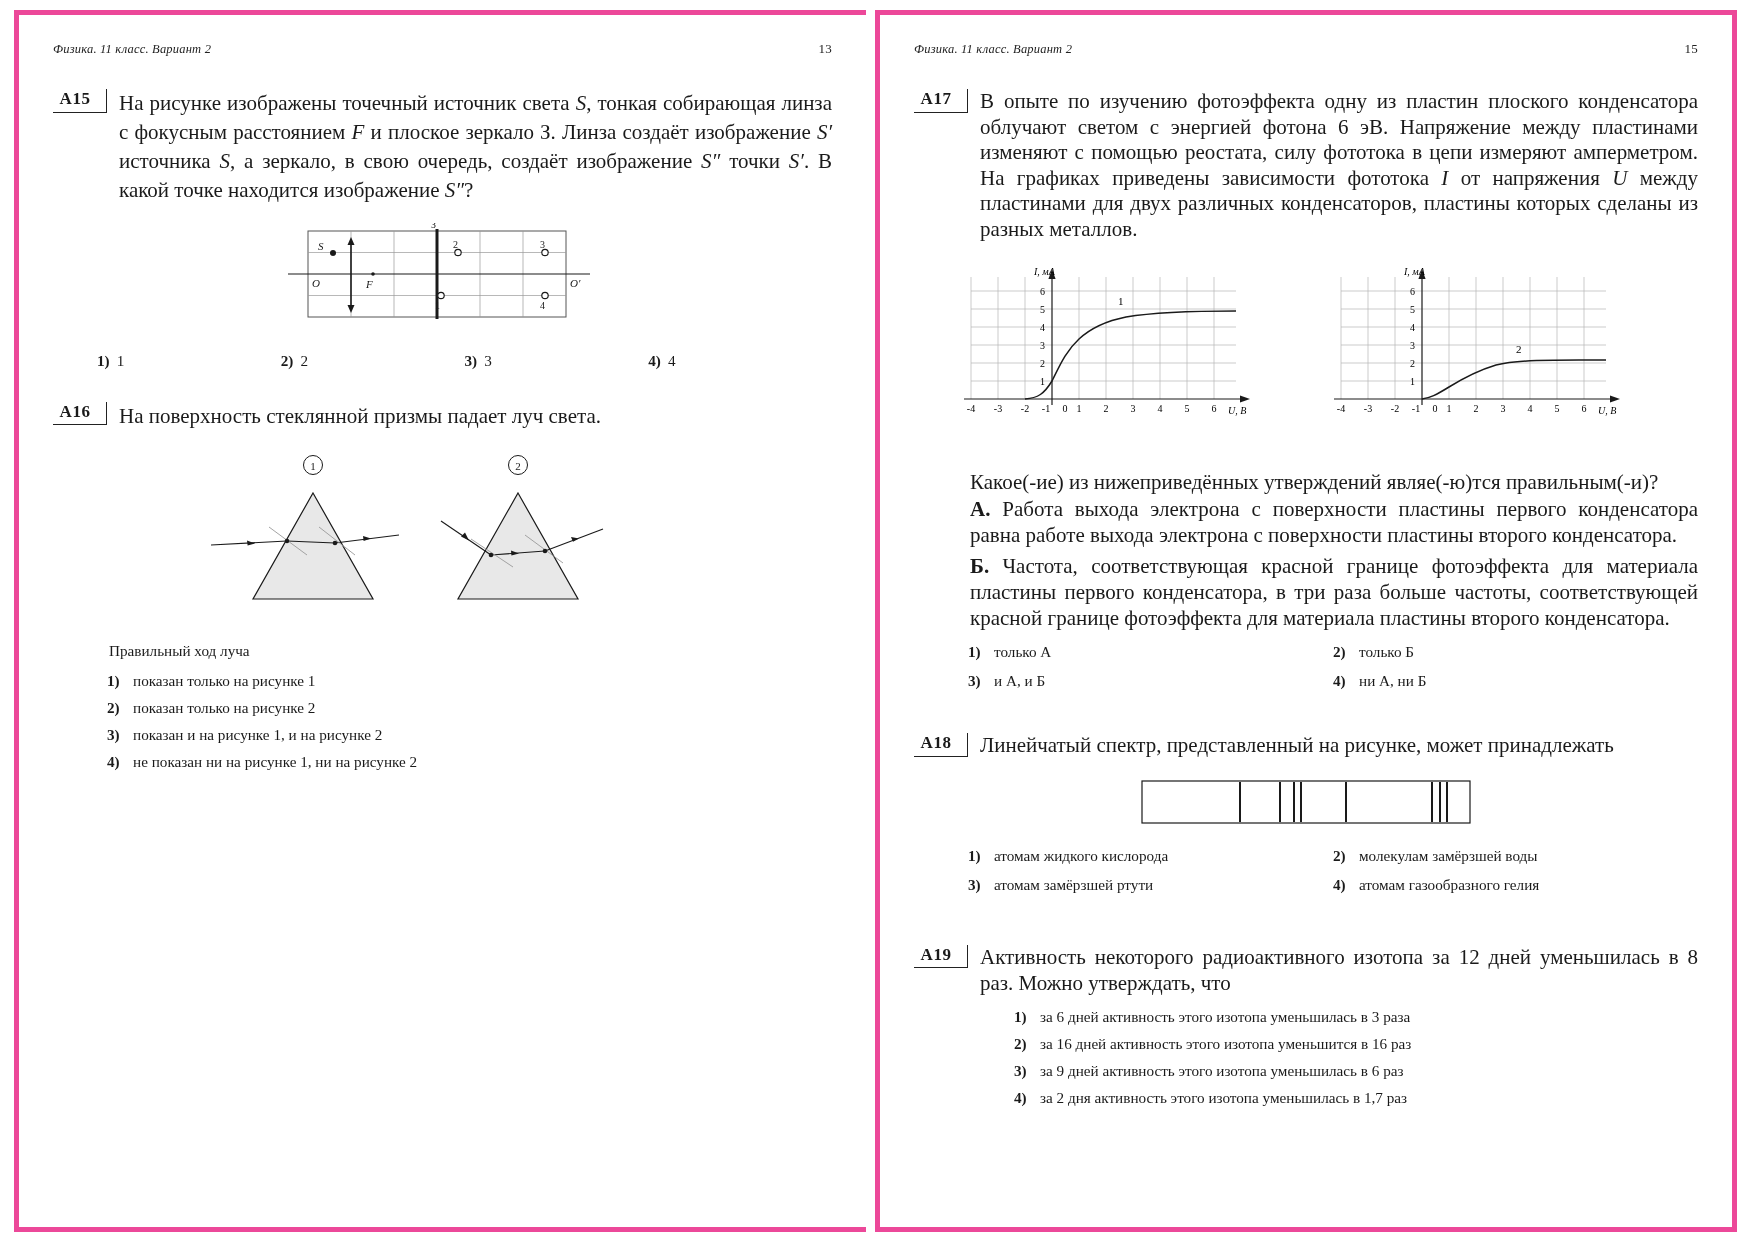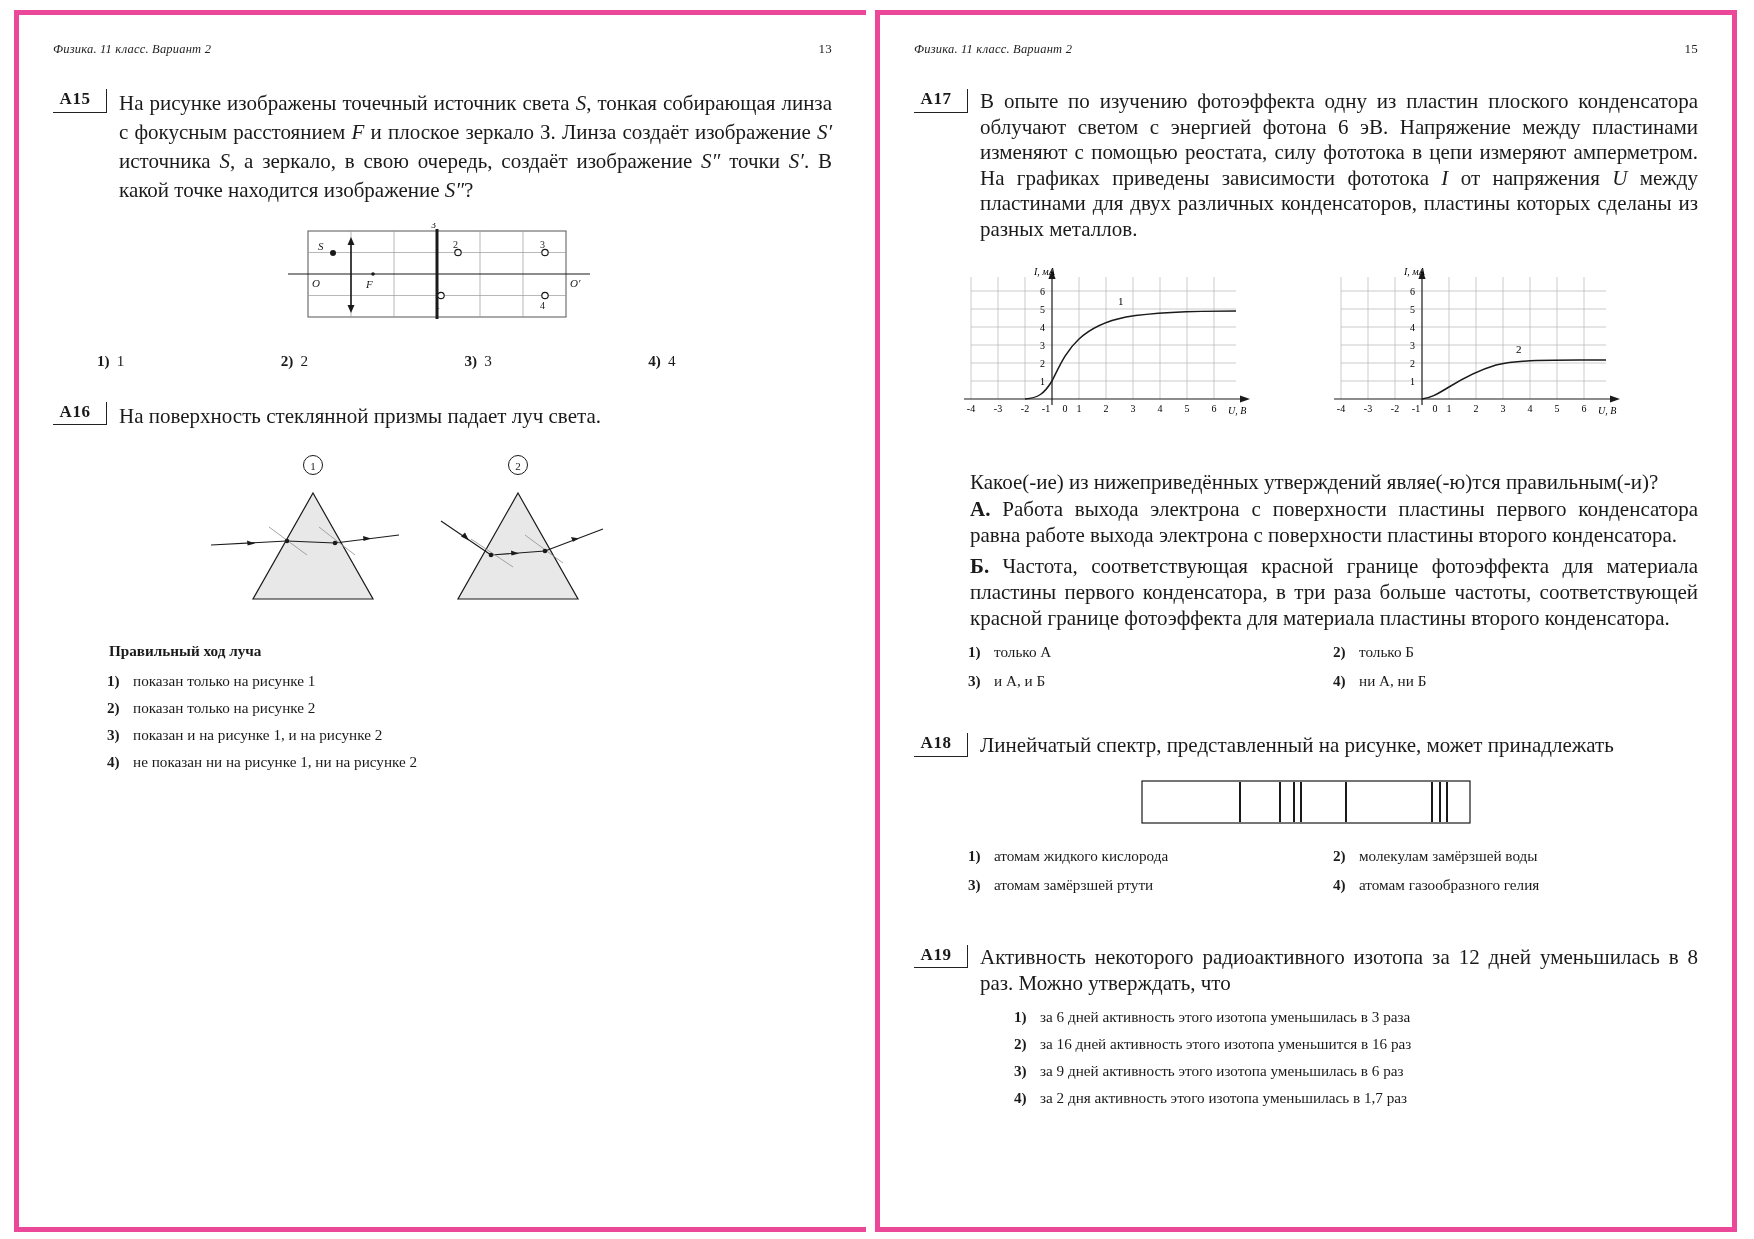--- a/index.html
+++ b/index.html
@@ -257,21 +257,21 @@
           </g>
           <g stroke="#9a9a9a" stroke-width="0.9" fill="none">
             <line x1="268" y1="88" x2="310" y2="116"></line>
             <line x1="322" y1="84" x2="360" y2="112"></line>
           </g>
           <circle cx="288" cy="104" r="2.3" fill="#1a1a1a"></circle>
           <circle cx="342" cy="100" r="2.3" fill="#1a1a1a"></circle>
         </svg>
       </div>
 
-      <div class="lead" style="padding-left:56px;font-weight:bold;">Правильный ход луча</div>
+      <div class="lead" style="padding-left:56px;">Правильный ход луча</div>
 
       <div class="opts-list">
         <div class="op">
             <span class="n">1)</span>
             <span>показан только на рисунке 1</span>
           </div>
         <div class="op">
             <span class="n">2)</span>
             <span>показан только на рисунке 2</span>
           </div>

